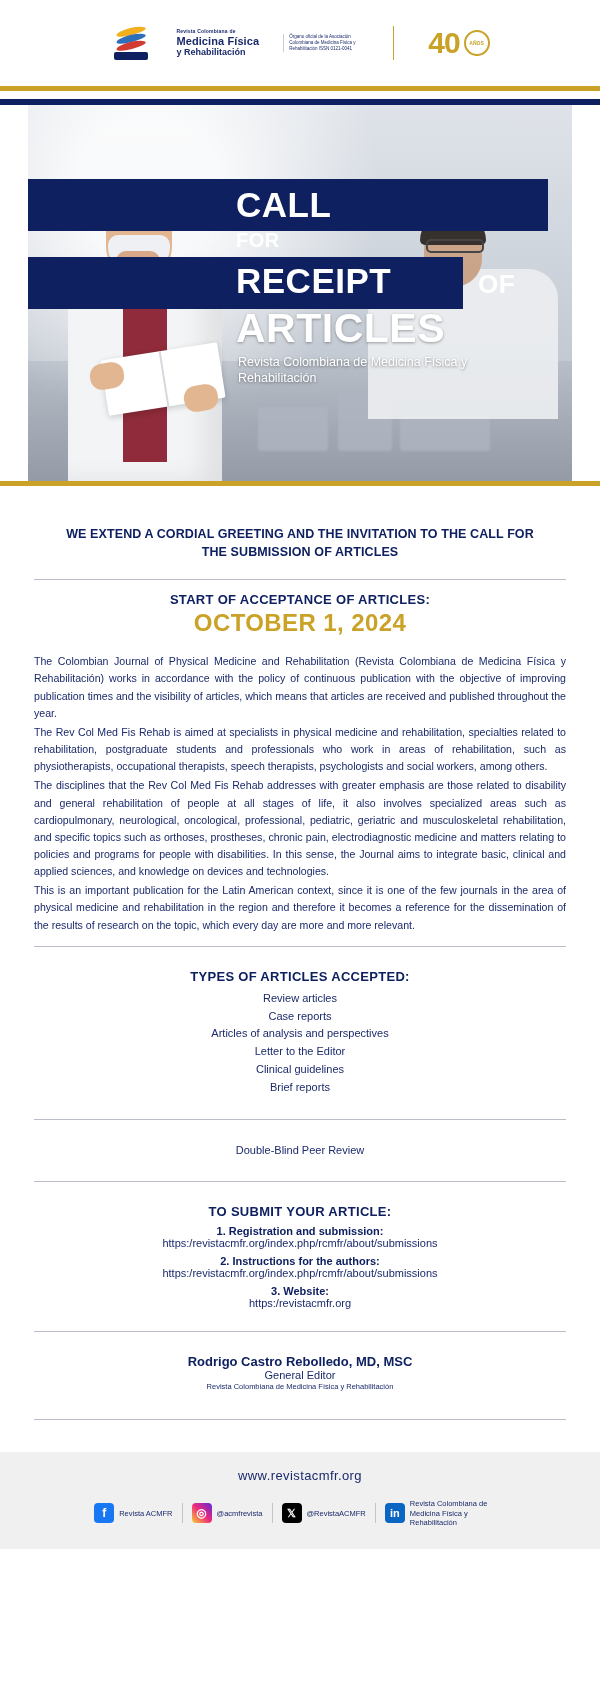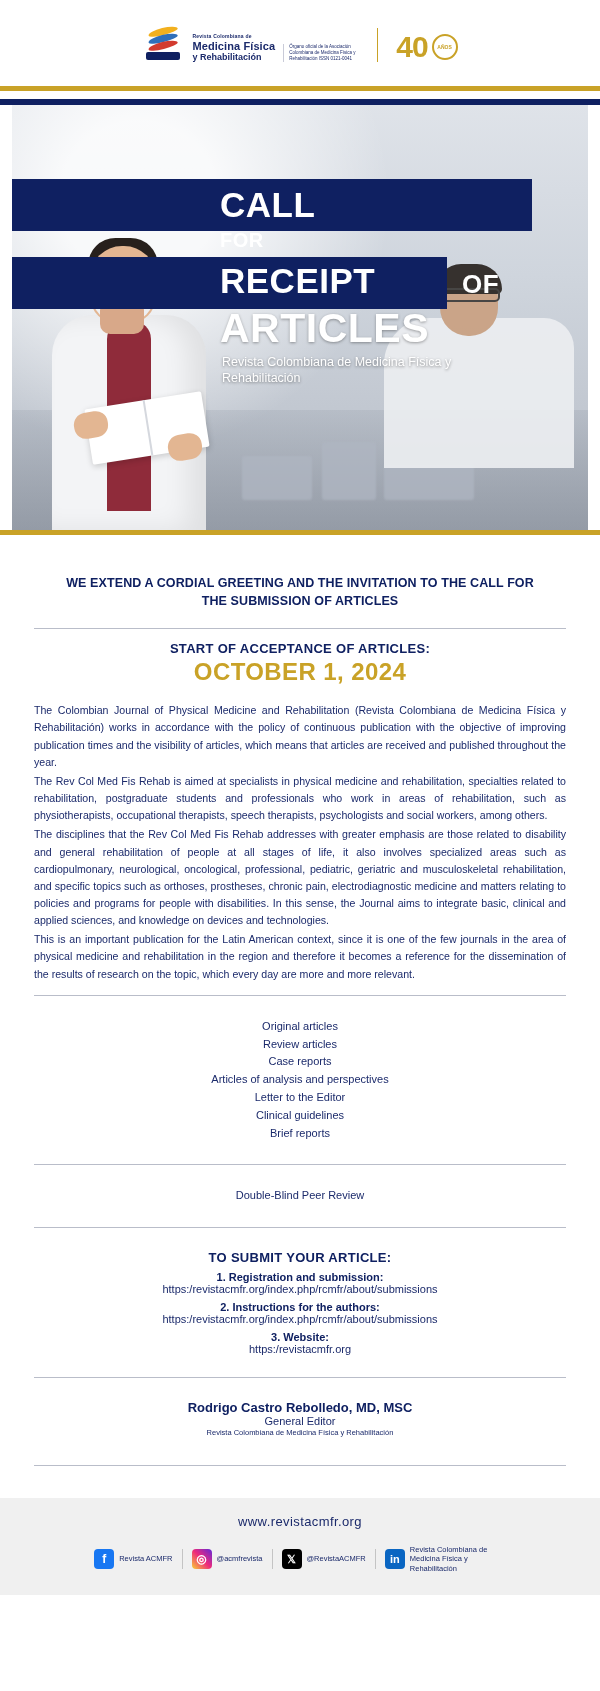--- a/index.html
+++ b/index.html
@@ -24,22 +24,22 @@
   .header {
     background: #ffffff;
     height: 86px;
     display: flex;
     align-items: center;
     justify-content: center;
     gap: 0px;
   }
   .header-inner {
     display: flex;
-    align-items: flex-end;
-    gap: 8px;
+    align-items: center;
+    gap: 24px;
   }
   .logo-mark {
     width: 42px;
     height: 38px;
     position: relative;
     display: inline-block;
   }
   .logo-mark .swoosh {
     position: absolute;
     left: 6px;
@@ -122,22 +122,22 @@
   }
   .rule-navy {
     height: 6px;
     background: #0f2061;
   }
   .gap-white { height: 8px; background: #fff; }
 
   
   .hero {
     position: relative;
-    height: 425px;
-    margin: 0 12px;
+    height: 376px;
+    margin: 0 28px;
     overflow: hidden;
     background: linear-gradient(180deg,#d8dde4 0%, #c7ccd6 45%, #b9bfc9 100%);
   }
   .hero-photo {
     position: absolute;
     inset: 0;
     background:
       radial-gradient(circle at 22% 22%, rgba(255,255,255,.85) 0 14%, rgba(255,255,255,0) 45%),
       linear-gradient(180deg,#dfe3e9 0%, #cfd5dd 40%, #b6bcc6 100%);
   }
@@ -538,22 +538,22 @@
     <div class="paragraphs">
       <p>The Colombian Journal of Physical Medicine and Rehabilitation (Revista Colombiana de Medicina Física y Rehabilitación) works in accordance with the policy of continuous publication with the objective of improving publication times and the visibility of articles, which means that articles are received and published throughout the year.</p>
       <p>The Rev Col Med Fis Rehab is aimed at specialists in physical medicine and rehabilitation, specialties related to rehabilitation, postgraduate students and professionals who work in areas of rehabilitation, such as physiotherapists, occupational therapists, speech therapists, psychologists and social workers, among others.</p>
       <p>The disciplines that the Rev Col Med Fis Rehab addresses with greater emphasis are those related to disability and general rehabilitation of people at all stages of life, it also involves specialized areas such as cardiopulmonary, neurological, oncological, professional, pediatric, geriatric and musculoskeletal rehabilitation, and specific topics such as orthoses, prostheses, chronic pain, electrodiagnostic medicine and matters relating to policies and programs for people with disabilities.  In this sense, the Journal aims to integrate basic, clinical and applied sciences, and knowledge on devices and technologies.</p>
       <p>This is an important publication for the Latin American context, since it is one of the few journals in the area of physical medicine and rehabilitation in the region and therefore it becomes a reference for the dissemination of the results of research on the topic, which every day are more and more relevant.</p>
     </div>
 
     <hr class="hr">
     <div class="spacer-sm"></div>
 
+    <div class="section-title">TYPES OF ARTICLES ACCEPTED:</div>
     <div class="center-list">
-      <div>Original articles</div>
       <div>Review articles</div>
       <div>Case reports</div>
       <div>Articles of analysis and perspectives</div>
       <div>Letter to the Editor</div>
       <div>Clinical guidelines</div>
       <div>Brief reports</div>
     </div>
 
     <div class="spacer-sm"></div>
     <hr class="hr">

